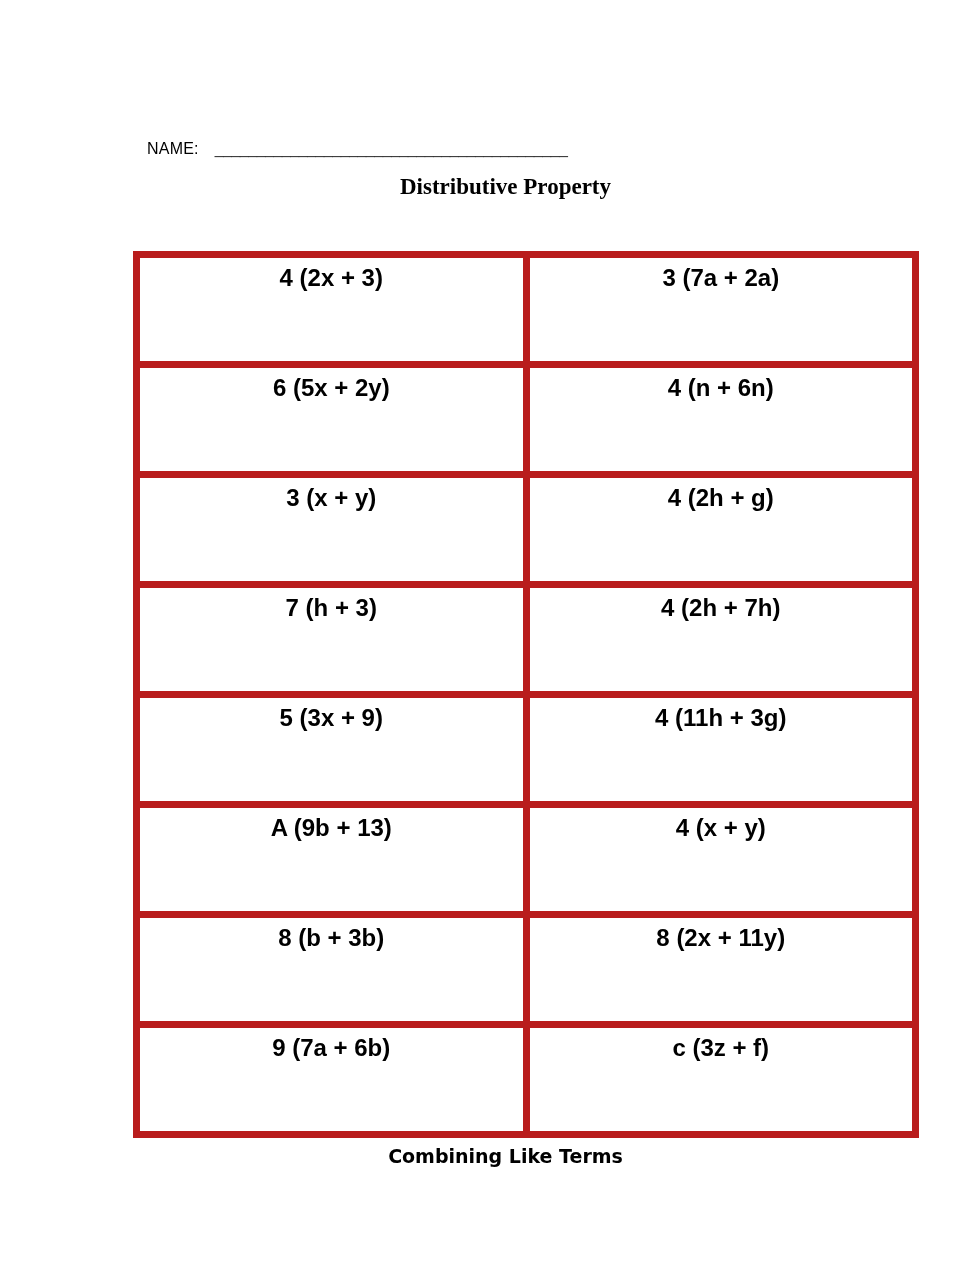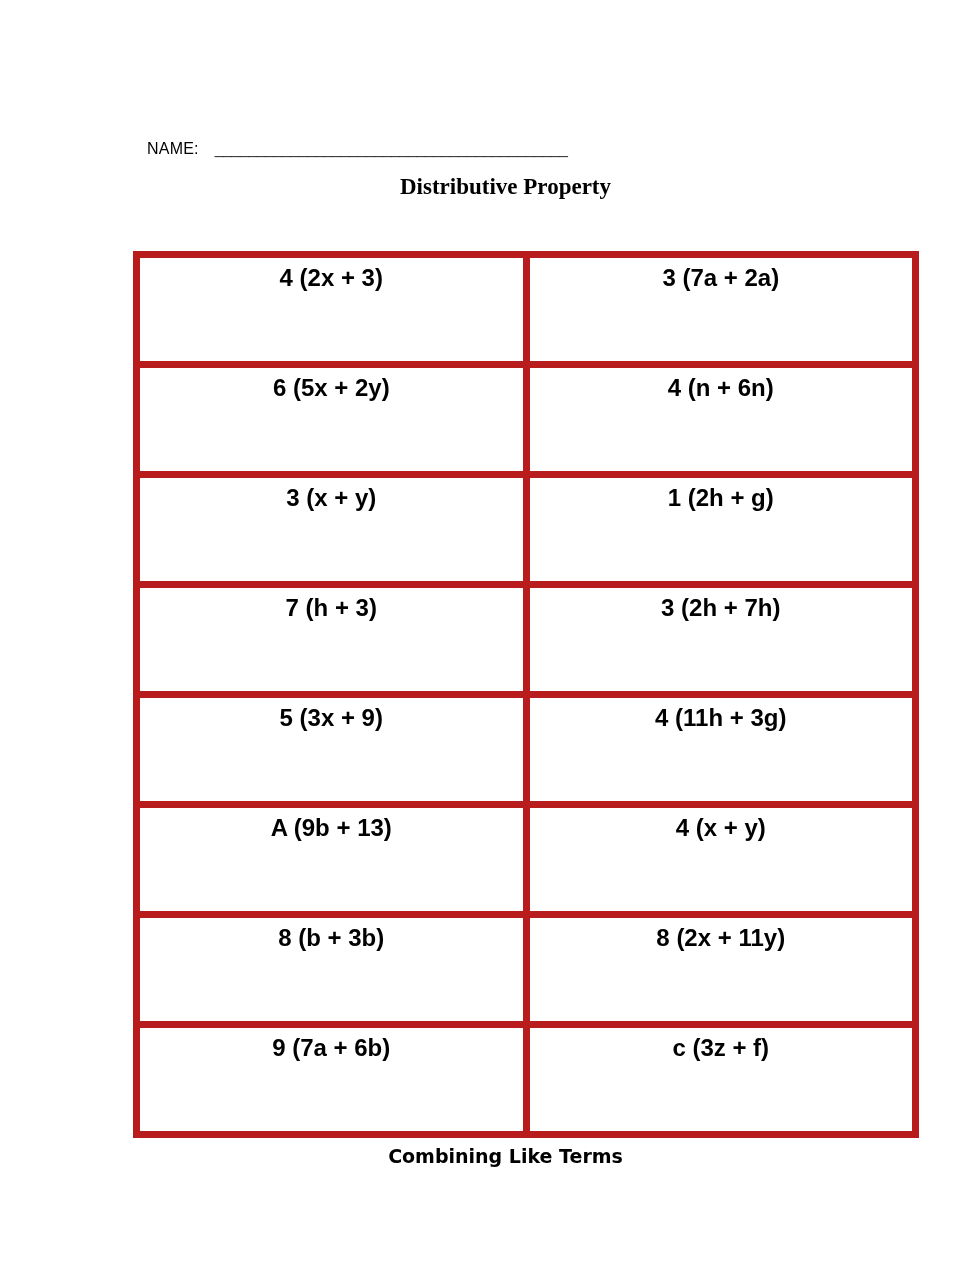--- a/index.html
+++ b/index.html
@@ -92,25 +92,25 @@
         <tr>
           <td>4 (2x + 3)</td>
           <td>3 (7a + 2a)</td>
         </tr>
         <tr>
           <td>6 (5x + 2y)</td>
           <td>4 (n + 6n)</td>
         </tr>
         <tr>
           <td>3 (x + y)</td>
-          <td>1 (2h + g)</td>
+          <td>4 (2h + g)</td>
         </tr>
         <tr>
           <td>7 (h + 3)</td>
-          <td>3 (2h + 7h)</td>
+          <td>4 (2h + 7h)</td>
         </tr>
         <tr>
           <td>5 (3x + 9)</td>
           <td>4 (11h + 3g)</td>
         </tr>
         <tr>
           <td>A (9b + 13)</td>
           <td>4 (x + y)</td>
         </tr>
         <tr>

